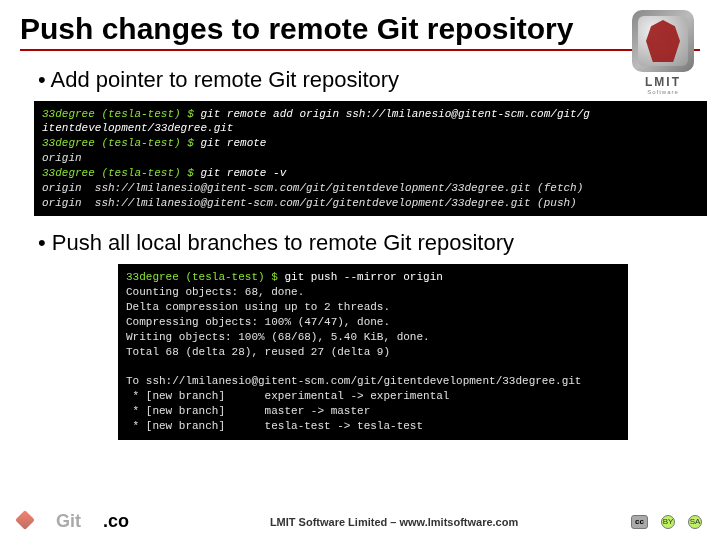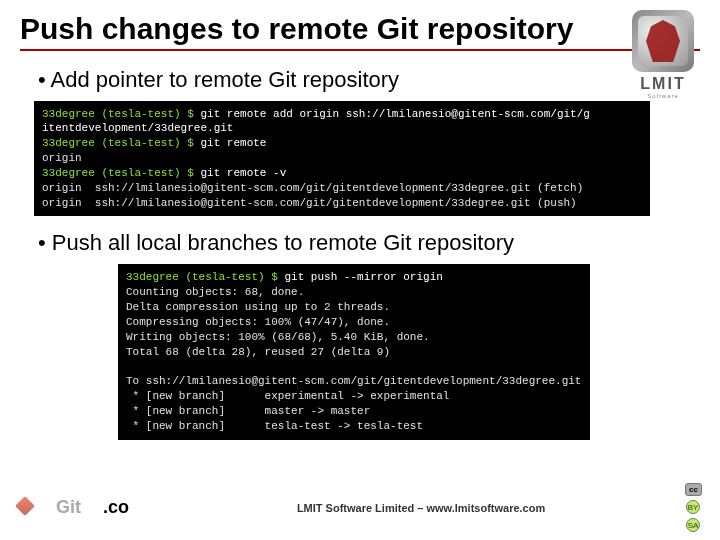--- a/index.html
+++ b/index.html
@@ -53,21 +53,21 @@
   .logo-shape {
     position: absolute;
     left: 14px; top: 10px;
     width: 34px; height: 42px;
     background: #9a1a1a;
     clip-path: polygon(50% 0%, 85% 15%, 100% 50%, 80% 100%, 20% 100%, 0% 50%, 15% 15%);
     opacity: 0.9;
   }
   .logo-text {
     text-align: center;
-    font-size: 16px;
+    font-size: 12px;
     font-weight: bold;
     color: #555;
     letter-spacing: 2px;
     margin-top: 3px;
   }
   .logo-sub {
     text-align: center;
     font-size: 6px;
     color: #888;
     letter-spacing: 1px;
@@ -86,22 +86,22 @@
   .terminal {
     background: #000;
     color: #f5f5f5;
     font-family: "Courier New", monospace;
     font-size: 11px;
     line-height: 1.35;
     padding: 6px 8px;
     white-space: pre;
     overflow: hidden;
   }
-  .term1 { margin: 0 0 14px 6px; width: 616px; }
-  .term2 { margin: 0 0 0 90px; width: 472px; }
+  .term1 { margin: 0 0 14px 6px; width: 673px; font-style: italic; }
+  .term2 { margin: 0 0 0 90px; width: 510px; }
   .prompt { color: #8ae234; }
   .cmd { color: #ffffff; }
   .out { color: #e0e0e0; }
   .footer {
     position: absolute;
     bottom: 8px;
     left: 0;
     width: 100%;
     display: flex;
     align-items: center;
@@ -127,22 +127,21 @@
   .footer-center {
     flex: 1;
     text-align: center;
     font-size: 11px;
     color: #333;
     font-weight: bold;
     padding-left: 28px;
   }
   .cc {
     display: flex;
-    gap: 4px;
-    flex-direction: column;
+    gap: 12px;
   }
   .cc-badge {
     font-size: 8px;
     background: #aaa;
     color: #000;
     border: 1px solid #777;
     border-radius: 3px;
     padding: 1px 3px;
     font-weight: bold;
   }

